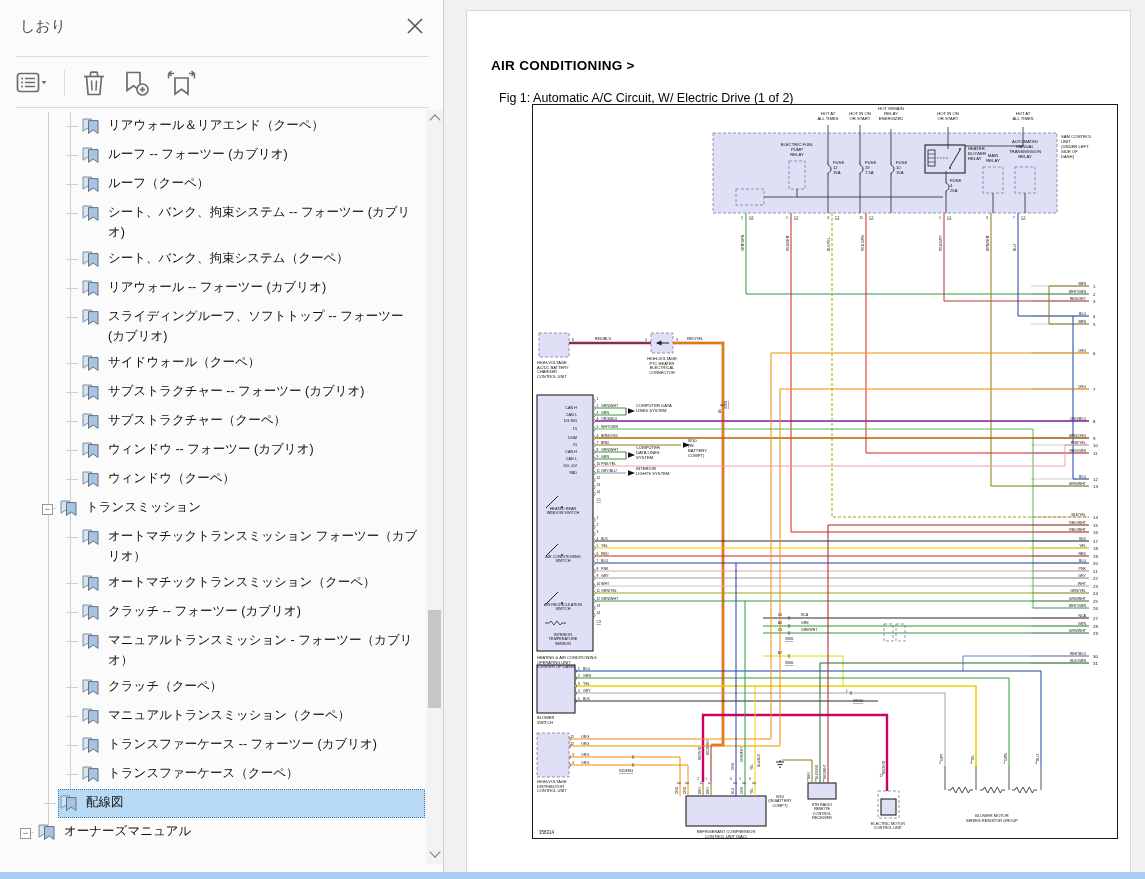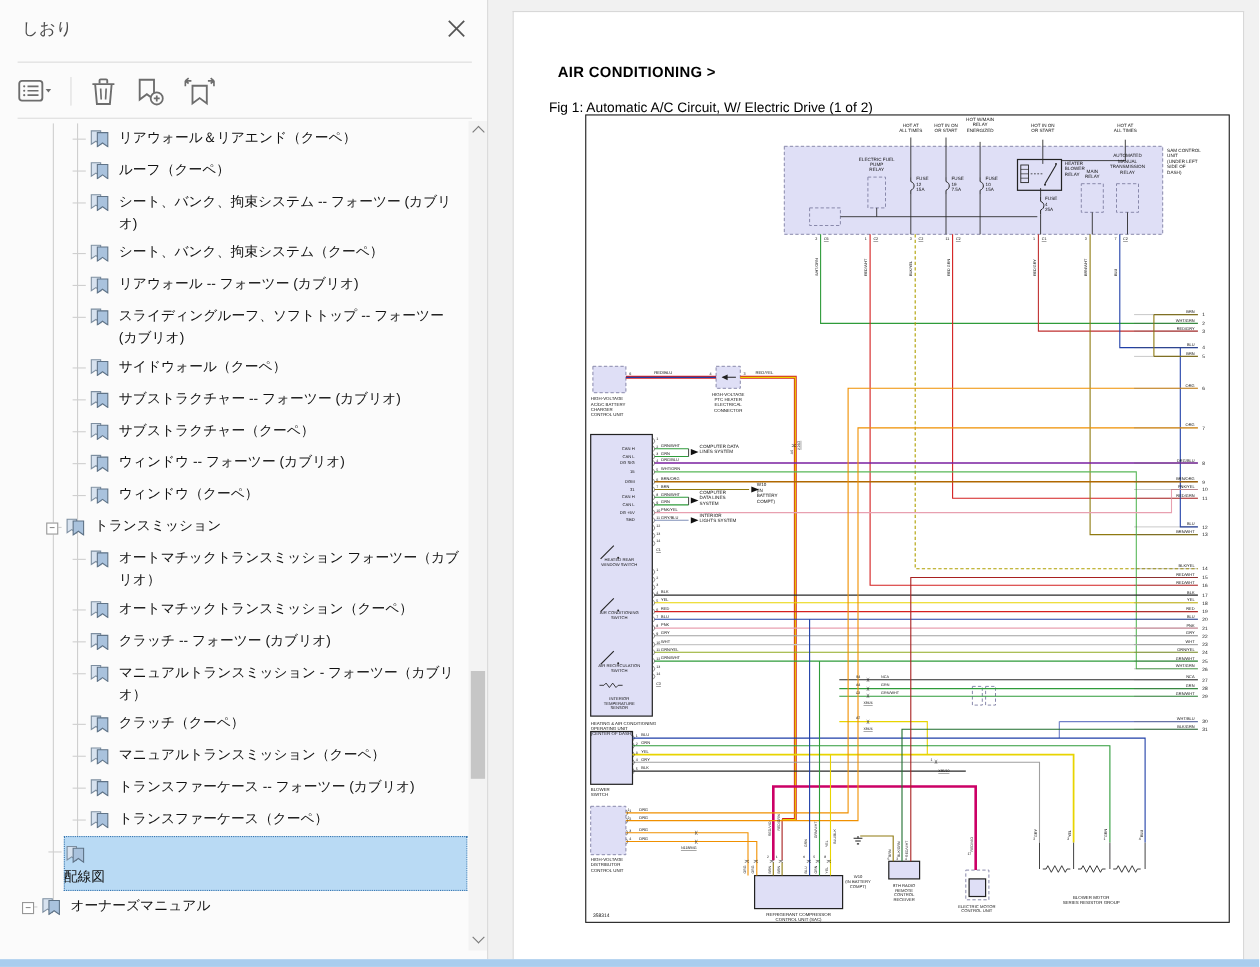--- a/index.html
+++ b/index.html
@@ -17,40 +17,40 @@
   
   #bm-list{position:absolute;left:0;top:112px;right:18px;bottom:8px;overflow:hidden;}
   .vline{position:absolute;width:1px;background:#cfcfcf;}
   #vl1{left:48px;top:0;height:716px;}
   #vl2{left:70px;top:0;height:688px;}
   .bm-row{position:relative;display:flex;align-items:flex-start;}
   .lvl3{padding-left:80px;} .lvl2{padding-left:58px;} .lvl1{padding-left:36px;}
   .bm-row::before{content:"";position:absolute;top:14px;height:1px;width:12px;background:#cfcfcf;}
   .lvl3::before{left:66px;} .lvl2::before{left:44px;} .lvl1::before{left:22px;}
   .band{display:flex;flex:1;align-items:flex-start;min-height:29px;box-sizing:border-box;padding:3px 4px 3px 0;}
-  .sel .band{background:#b9daf4;outline:1px dotted #3b76ad;outline-offset:-1px;flex-direction:column;}
+  .sel .band{background:#b9daf4;outline:1px dotted #3b76ad;outline-offset:-1px;}
   .bmico{width:21px;height:16px;flex:0 0 21px;margin:3px 7px 0 0;}
   .bm-label{font-size:12.5px;line-height:1.6;color:#111;}
   .ebox{position:absolute;top:10px;width:9px;height:9px;border:1px solid #979797;background:#fff;
     font-size:9px;line-height:8px;text-align:center;color:#555;z-index:2;}
   .lvl2 .ebox{left:42px;} .lvl1 .ebox{left:20px;}
   
   #sb-scroll{position:absolute;right:0;top:110px;bottom:8px;width:17px;background:#f3f3f3;}
   .chev{display:block;width:7px;height:7px;border-right:1.6px solid #7a7a7a;border-bottom:1.6px solid #7a7a7a;margin:6px auto;}
   .chev.up{transform:rotate(-135deg);} .chev.down{transform:rotate(45deg);}
   #sb-thumb{position:absolute;left:2px;right:2px;top:500px;height:98px;background:#c6c6c6;}
   #sb-down{position:absolute;bottom:2px;left:0;right:0;}
   
   #divider{position:absolute;left:443px;top:0;width:1px;height:872px;background:#cfcfcf;}
   #collapse{position:absolute;left:448px;top:423px;width:0;height:0;cursor:pointer;
     border-top:7px solid transparent;border-bottom:7px solid transparent;border-right:10px solid #8a8a8a;}
   #docarea{position:absolute;left:444px;top:0;width:701px;height:872px;background:#f1f1f1;}
   #page{position:absolute;left:22px;top:10px;width:665px;height:862px;background:#fff;
     border:1px solid #d8d8d8;border-bottom:none;box-sizing:border-box;}
-  #sec-title{position:absolute;left:40px;top:47px;font-size:13.5px;font-weight:bold;color:#000;letter-spacing:.3px;}
+  #sec-title{position:absolute;left:24px;top:47px;font-size:13.5px;font-weight:bold;color:#000;letter-spacing:.3px;}
   #fig-caption{position:absolute;left:32px;top:80px;font-size:12.5px;color:#000;}
   #diagram-frame{position:absolute;left:65px;top:93px;width:584px;height:733px;border:1px solid #1a1a1a;background:#fff;}
   #bottom-bar{position:absolute;left:0;top:872px;width:1145px;height:7px;background:#a9cdee;}
   svg text{font-family:"Liberation Sans","DejaVu Sans",sans-serif;fill:#111;}
 </style>
 </head>
 <body>
 
 <div id="app">
 
@@ -108,20 +108,29 @@
     <div id="bm-list">
       <div class="vline" id="vl1"></div>
       <div class="vline" id="vl2"></div>
     <div class="bm-row lvl3">
           <div class="band">
             <svg class="bmico" viewBox="0 0 21 16">
               <path d="M3 1h8.5v12.2L7.2 10.4 3 13.2z" fill="#d7e2ef" stroke="#7d8ea0" stroke-width="1"></path>
               <path d="M8.5 2.6h9.5v12.8l-4.8-3.4-4.7 3.4z" fill="#a9c2dd" stroke="#5f7387" stroke-width="1"></path>
             </svg>
             <span class="bm-label">リアウォール＆リアエンド（クーペ）</span>
+          </div>
+        </div>
+        <div class="bm-row lvl3">
+          <div class="band">
+            <svg class="bmico" viewBox="0 0 21 16">
+              <path d="M3 1h8.5v12.2L7.2 10.4 3 13.2z" fill="#d7e2ef" stroke="#7d8ea0" stroke-width="1"></path>
+              <path d="M8.5 2.6h9.5v12.8l-4.8-3.4-4.7 3.4z" fill="#a9c2dd" stroke="#5f7387" stroke-width="1"></path>
+            </svg>
+            <span class="bm-label">ルーフ -- フォーツー (カブリオ)</span>
           </div>
         </div>
         <div class="bm-row lvl3">
           <div class="band">
             <svg class="bmico" viewBox="0 0 21 16">
               <path d="M3 1h8.5v12.2L7.2 10.4 3 13.2z" fill="#d7e2ef" stroke="#7d8ea0" stroke-width="1"></path>
               <path d="M8.5 2.6h9.5v12.8l-4.8-3.4-4.7 3.4z" fill="#a9c2dd" stroke="#5f7387" stroke-width="1"></path>
             </svg>
             <span class="bm-label">ルーフ（クーペ）</span>
           </div>

